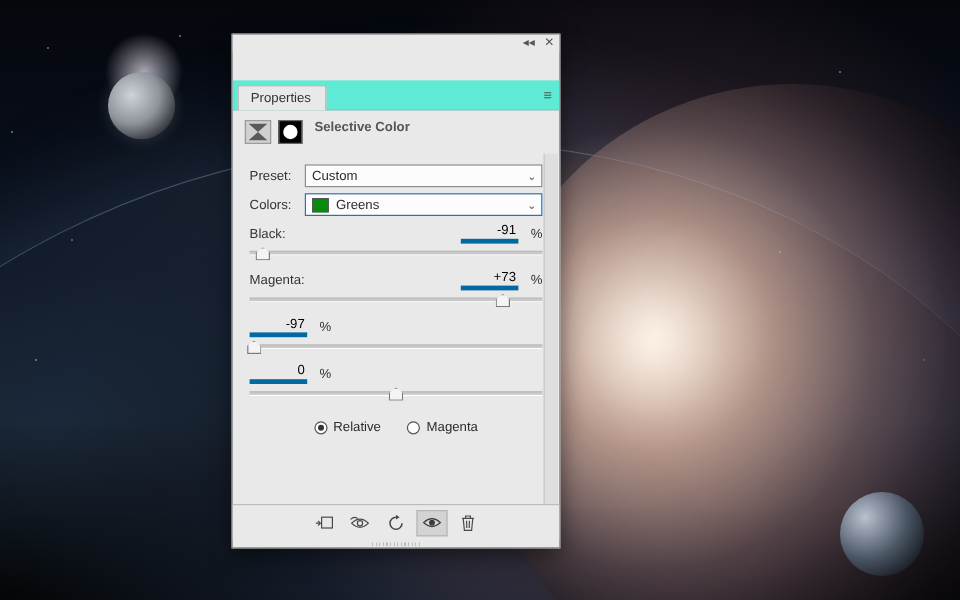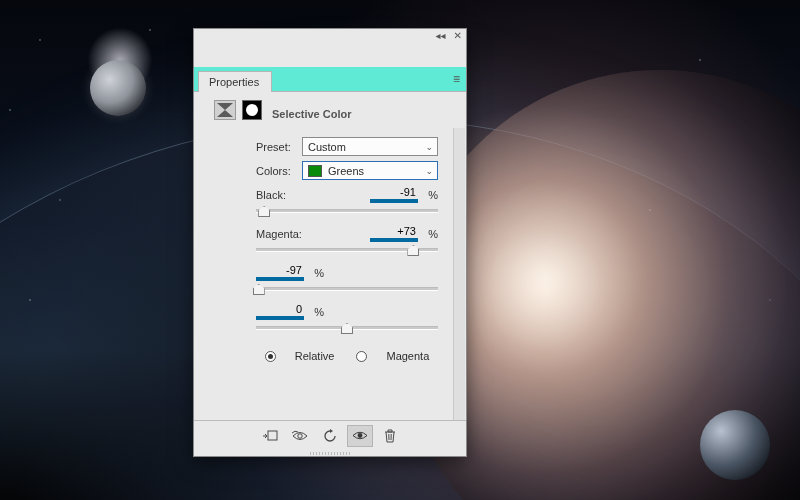--- a/index.html
+++ b/index.html
@@ -70,35 +70,35 @@
     border-bottom:1px solid #b5b5b5;
     margin-top:24px;
   }
   .tab {
     background:#e9e9e9; border:1px solid #b5b5b5; border-bottom:none;
     padding:4px 12px 4px 10px; font-size:11px; color:#333; margin-left:4px;
     position:relative; top:1px;
   }
   .menu-icon { margin-left:auto; margin-right:6px; align-self:center; color:#555; font-size:12px; }
   .header {
-    display:flex; align-items:flex-end; gap:6px; padding:8px 10px 8px 20px;
+    display:flex; align-items:flex-start; gap:6px; padding:8px 10px 8px 10px;
   }
   .adj-icon {
     width:22px; height:20px; background:#d0d0d0; border:1px solid #9a9a9a;
     display:flex; align-items:center; justify-content:center;
   }
   .adj-icon svg { width:16px; height:14px; }
   .mask-icon {
     width:20px; height:20px; background:#000; border:1px solid #666;
     display:flex; align-items:center; justify-content:center;
   }
   .mask-icon::after { content:""; width:12px; height:12px; border-radius:50%; background:#fff; }
   .header .title { font-weight:bold; color:#555; margin-left:4px; }
 
-  .body { padding:4px 28px 8px 14px; position:relative;margin-left:48px; }
+  .body { padding:4px 14px 8px 14px; position:relative; }
   .scroll-track { position:absolute; right:1px; top:0; bottom:0; width:12px; background:#dfdfdf; border-left:1px solid #c9c9c9;}
   .row { display:flex; align-items:center; margin:5px 0; gap:6px; }
   .row label { width:40px; color:#333; }
   .select {
     flex:1; height:19px; background:#fcfcfc; border:1px solid #8a8a8a;
     display:flex; align-items:center; padding:0 5px; position:relative; font-size:11px;
   }
   .select.focus { border:1px solid #2b6fb5; }
   .select .chev { position:absolute; right:4px; color:#555; font-size:9px; }
   .swatch { width:14px; height:12px; background:#0a8a0a; border:1px solid #555; margin-right:6px; }
@@ -118,21 +118,21 @@
     content:""; position:absolute; left:0; right:0; top:4px; height:2px;
     background:#c9c9c9; border-bottom:1px solid #fff; border-top:1px solid #bcbcbc;
   }
   .thumb {
     position:absolute; top:1px; width:12px; height:11px; background:#f4f4f4;
     border:1px solid #7a7a7a; transform:translateX(-50%);
     clip-path: polygon(50% 0%, 100% 40%, 100% 100%, 0% 100%, 0% 40%);
   }
 
   .radios { display:flex; gap:22px; justify-content:center; margin:14px 0 8px 0; align-items:center; }
-  .radio { display:flex; align-items:center; gap:19px; }
+  .radio { display:flex; align-items:center; gap:5px; }
   .radio .dot { width:11px; height:11px; border-radius:50%; border:1px solid #555; background:#fff; display:flex; align-items:center; justify-content:center;}
   .radio .dot.on::after { content:""; width:5px; height:5px; border-radius:50%; background:#333; }
 
   .footer {
     border-top:1px solid #bcbcbc; height:30px; display:flex; align-items:center;
     justify-content:center; gap:4px; background:#e9e9e9;
   }
   .fbtn {
     width:26px; height:22px; display:flex; align-items:center; justify-content:center;
     color:#4a4a4a; font-size:13px;

